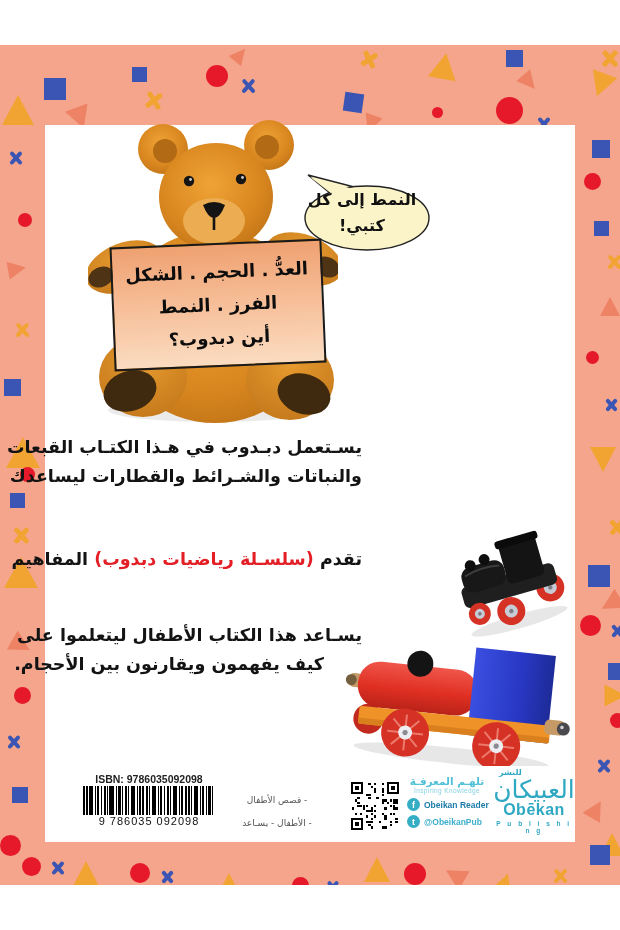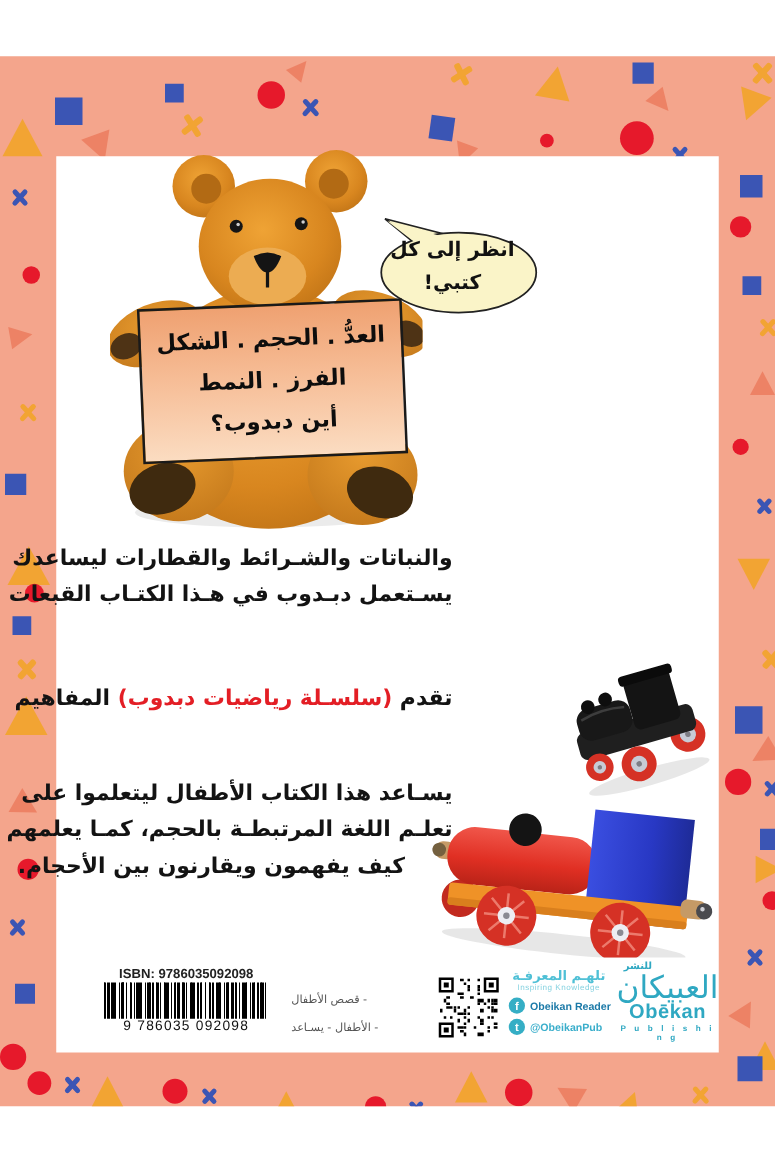--- a/index.html
+++ b/index.html
@@ -43,21 +43,21 @@
   .isbn-label{position:absolute;left:38px;top:648px;width:132px;text-align:center;
               font-family:"Liberation Sans",sans-serif;font-size:10.5px;font-weight:bold;color:#222;}
   .barcode{position:absolute;left:38px;top:661px;width:132px;height:34px;background:#fff;
            background-image:
              repeating-linear-gradient(90deg,#000 0 1px,transparent 1px 3px),
              repeating-linear-gradient(90deg,#000 0 2px,transparent 2px 7px),
              repeating-linear-gradient(90deg,transparent 0 4px,#000 4px 5px,transparent 5px 11px);}
   .barcode-digits{position:absolute;left:38px;top:690px;width:132px;text-align:center;
                   background:#fff;font-family:"Liberation Sans",sans-serif;font-size:11px;
                   letter-spacing:1px;color:#111;}
-  .cats{position:absolute;left:188px;top:664px;width:88px;direction:rtl;text-align:left;
+  .cats{position:absolute;left:188px;top:664px;width:88px;direction:rtl;text-align:center;
         font-size:9px;line-height:23px;color:#555;}
   .qr{position:absolute;left:305px;top:656px;width:50px;height:50px;background:#fff;}
   .qr .m{position:absolute;background:#000;}
   .finder{position:absolute;width:12px;height:12px;border:2px solid #000;box-sizing:border-box;background:#fff;}
   .finder::after{content:"";position:absolute;left:2px;top:2px;width:4px;height:4px;background:#000;}
   .social{position:absolute;left:362px;top:650px;width:80px;font-family:"Liberation Sans",sans-serif;}
   .tag-ar{direction:rtl;text-align:center;font-family:"DejaVu Sans",sans-serif;
           font-size:10.5px;font-weight:bold;color:#4FC0D6;line-height:12px;}
   .tag-en{text-align:center;font-size:6.5px;color:#86D2E0;letter-spacing:.4px;margin-bottom:4px;}
   .soc-row{display:flex;align-items:center;gap:4px;margin-top:4px;}
@@ -244,42 +244,41 @@
       <path d="M115 100 Q126 94 137 100 Q132 113 126 113 Q120 113 115 100 Z" fill="#141414"></path>
       <path d="M126 112 L126 125" stroke="#141414" stroke-width="2.6" fill="none"></path>
     </svg>
 
     <svg class="bubble" viewBox="0 0 145 82">
       <path d="M44 26 L16 3 L74 18 Z" fill="#FAF4C8" stroke="#222" stroke-width="1.4"></path>
       <ellipse cx="75" cy="46" rx="62" ry="32" fill="#FAF4C8" stroke="#222" stroke-width="1.4"></ellipse>
       <path d="M44 25 L18 5 L72 20" fill="#FAF4C8" stroke="none"></path>
     </svg>
     <div class="bubble-text">
-      <div>انظر إلى كل</div>
+      <div>النمط إلى كل</div>
       <div>كتبي!</div>
     </div>
 
     <div class="sign">
       <div class="sign-line">العدُّ . الحجم . الشكل</div>
       <div class="sign-line">الفرز . النمط</div>
       <div class="sign-line">أين دبدوب؟</div>
     </div>
 
     <div class="para" style="top:308px">
+      <div class="pline">يسـتعمل دبـدوب في هـذا الكتـاب القبعات</div>
       <div class="pline">والنباتات والشـرائط والقطارات ليساعدك</div>
-      <div class="pline">يسـتعمل دبـدوب في هـذا الكتـاب القبعات</div>
     </div>
 
     <div class="para" style="top:420px">
       <div class="pline"><span>تقدم </span><span class="red">(سلسـلة رياضيات دبدوب)</span><span> المفاهيم</span></div>
     </div>
 
     <div class="para" style="top:496px">
       <div class="pline">يسـاعد هذا الكتاب الأطفال ليتعلموا على</div>
-      <div class="pline">تعلـم اللغة المرتبطـة بالحجم، كمـا يعلمهم</div>
       <div class="pline last">كيف يفهمون ويقارنون بين الأحجام.</div>
     </div>
 
     <svg class="train-black" viewBox="0 0 128 112">
       <g transform="rotate(-16 64 60)">
         <ellipse cx="62" cy="94" rx="50" ry="7" fill="#bbb" opacity="0.35"></ellipse>
         <circle cx="101" cy="70" r="14" fill="#D53125"></circle>
         <circle cx="101" cy="70" r="6.5" fill="#C7CBD6"></circle>
         <circle cx="101" cy="70" r="2.2" fill="#7d7d85"></circle>
         <rect x="14" y="46" width="96" height="22" rx="6" fill="#1F1F1F"></rect>

